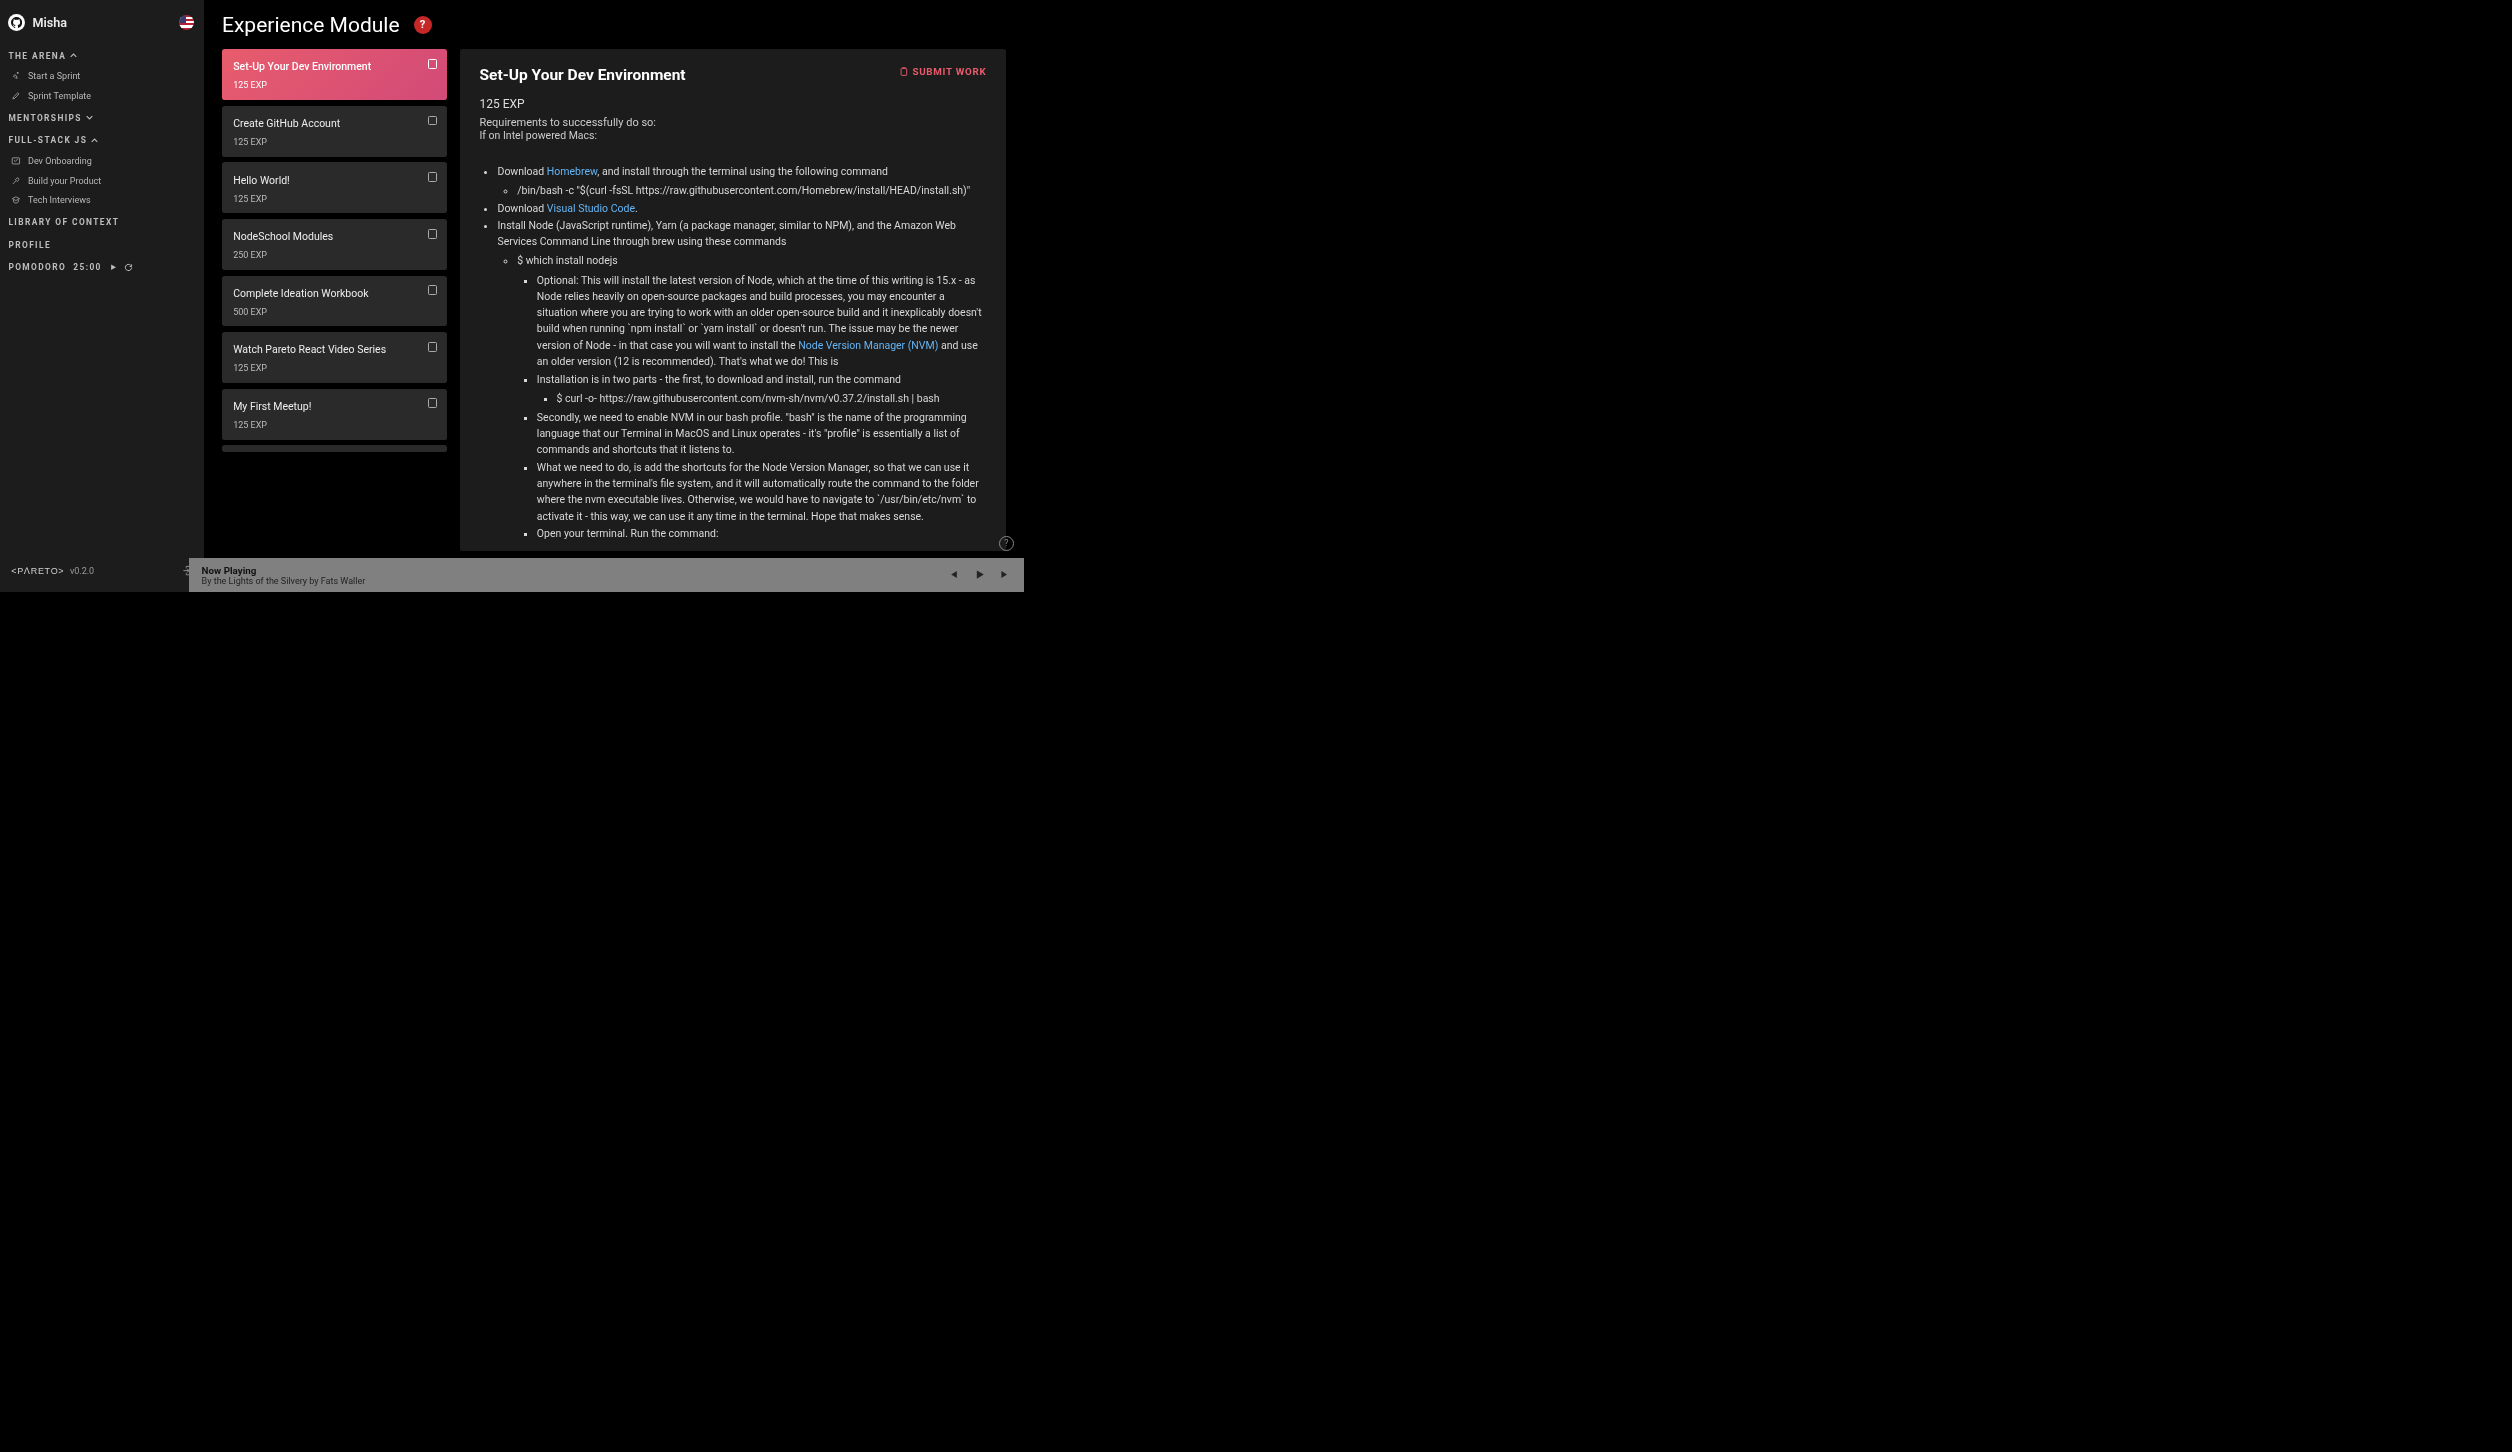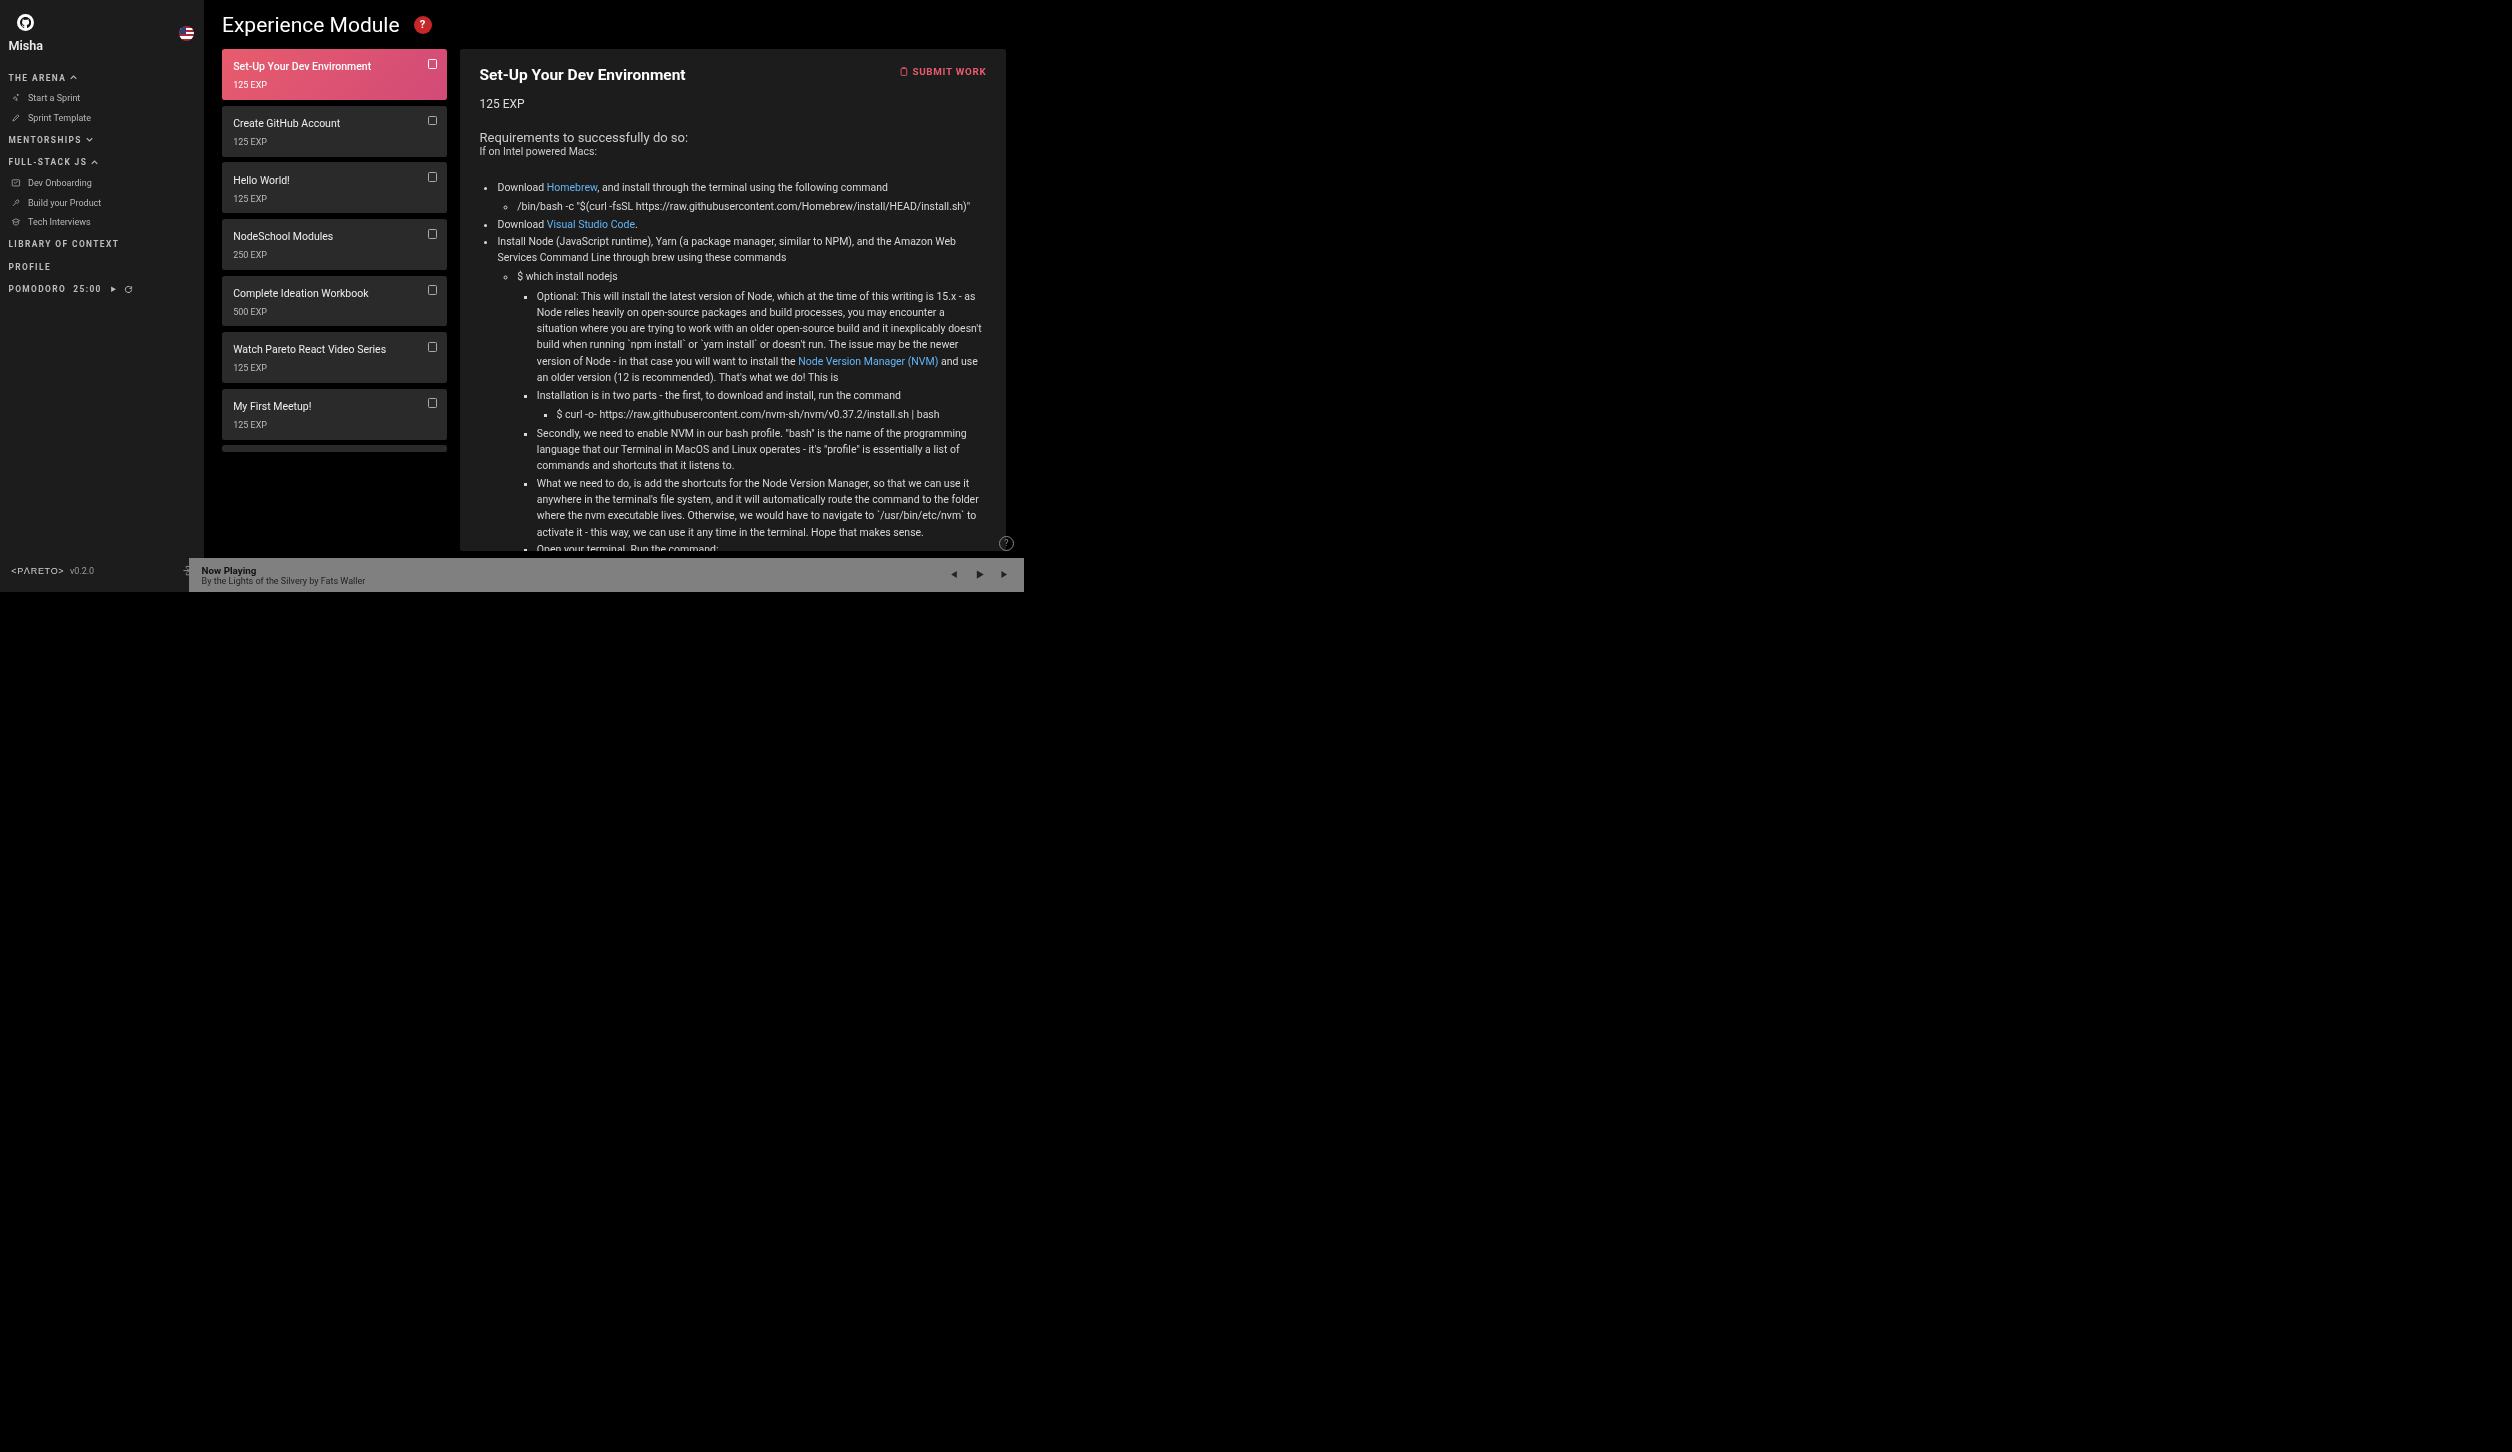--- a/index.html
+++ b/index.html
@@ -21,21 +21,21 @@
   padding: 11.2px 8.4px;
   display: flex;
   flex-direction: column;
 }
 .sidebar-header {
   display: flex;
   align-items: center;
   justify-content: space-between;
   padding: 2.8px 1.4px 12.6px 0;
 }
-.profile-row { display: flex; align-items: center; gap: 7px; flex-direction: column; }
+.profile-row { display: flex; align-items: center; gap: 7px; }
 .avatar {
   width: 17px; height: 17px;
   border-radius: 50%;
   background: #fff;
   display: flex; align-items: center; justify-content: center;
 }
 .username { font-size: 12.6px; font-weight: 600; color: #eaeaea; }
 .flag-icon { width: 15.5px; height: 15.5px; border-radius: 50%; background: linear-gradient(#b22234 0 14%, #fff 14% 28%, #b22234 28% 42%, #fff 42% 56%, #b22234 56% 70%, #fff 70% 84%, #b22234 84% 100%); position: relative; overflow:hidden;}
 .flag-icon::after{content:"";position:absolute;left:0;top:0;width:45%;height:55%;background:#3c3b6e;}
 .nav-section-title {
@@ -111,21 +111,21 @@
   padding: 17px 19.7px; overflow-y:auto;
   color:#d8d8d8;
 }
 .detail-header { display:flex; justify-content:space-between; align-items:flex-start; }
 .detail-title { font-size:15.5px; font-weight:700; color:#fff; }
 .submit-btn {
   color:#e85c6c; font-weight:700; letter-spacing:0.7px; font-size:9.8px;
   display:flex; align-items:center; gap:4.2px; cursor:pointer;
 }
 .detail-exp { font-size:12px; margin-top:12.6px; color:#ddd; }
-.detail-req { font-size:13px; margin-top:19px; color:#ccc; }
+.detail-req { font-size:11px; margin-top:5px; color:#ccc; }
 .detail-subhead { font-size:10.5px; margin-top:0; color:#ccc; }
 .detail-body { margin-top:22px; font-size:10.5px; line-height:1.55; }
 .detail-body ul { padding-left: 18px; margin-top: 2.8px; }
 .detail-body ul ul { padding-left: 19.7px; list-style-type: circle; }
 .detail-body ul ul ul { list-style-type: square; }
 .detail-body li { margin: 1.4px 0; }
 .link { color:#64b5f6; }
 .player-bar {
   position:absolute; left:189px; right:0; bottom:0;
   height:34px; background:#808080;

